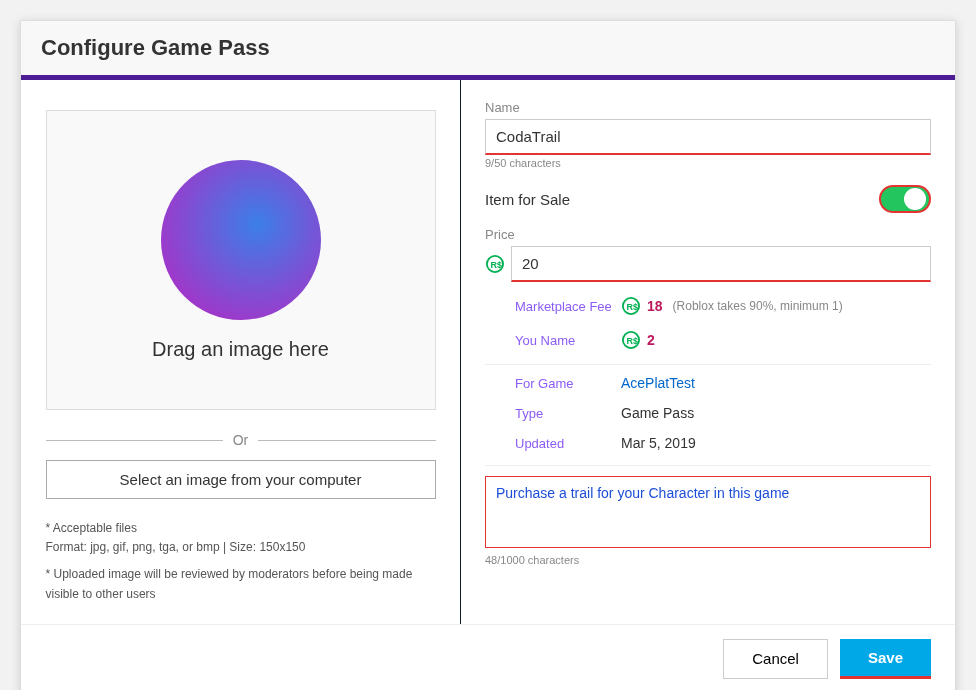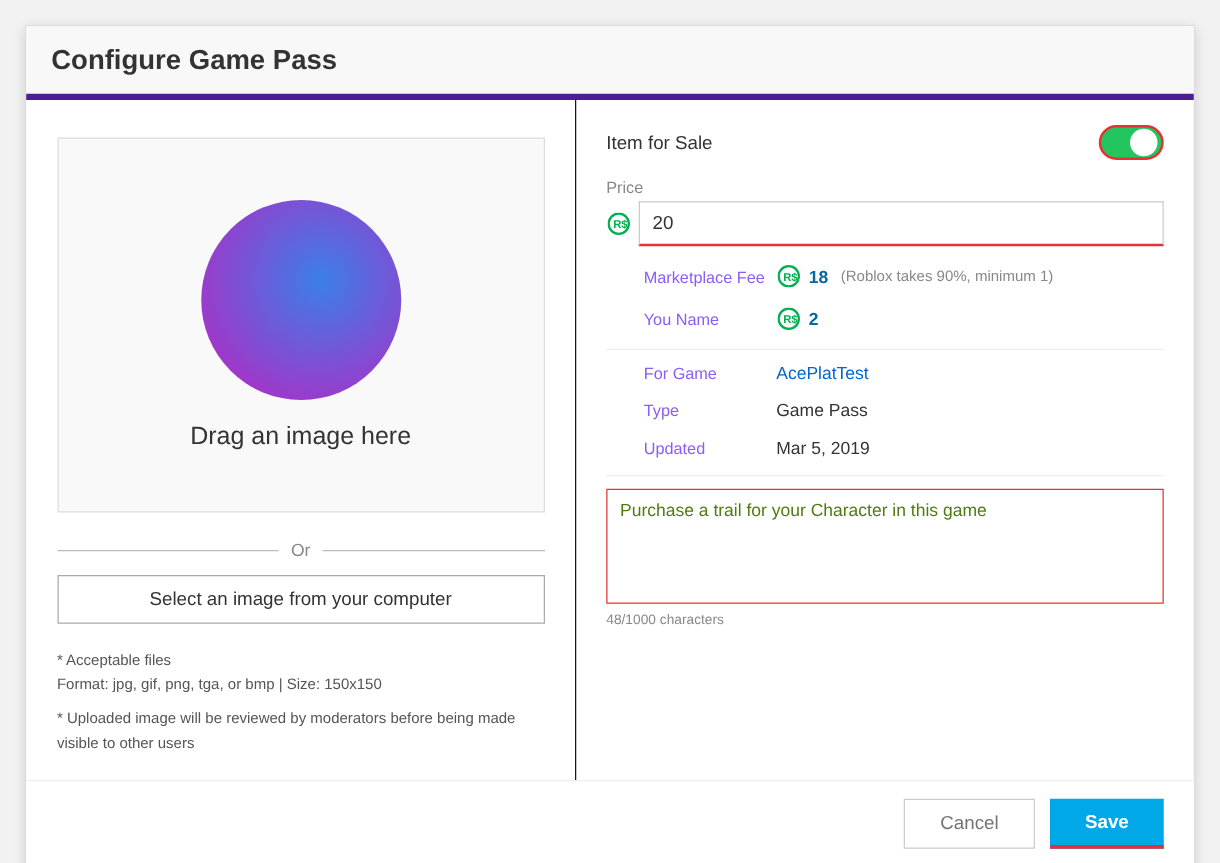--- a/index.html
+++ b/index.html
@@ -200,39 +200,39 @@
       font-size: 13px;
       color: #8b5cf6;
       min-width: 100px;
       margin-left: 30px;
     }
     .info-row .info-value {
       font-size: 14px;
       color: #333;
     }
     .info-row .info-value.green {
-      color: #0369a1;
+      color: #be185d;
       font-weight: bold;
     }
     .info-row .info-note {
       font-size: 12px;
       color: #888;
       margin-left: 4px;
     }
     .info-row .info-value.link {
       color: #0066cc;
       cursor: pointer;
     }
     .description-textarea {
       width: 100%;
-      height: 92px;
+      height: 72px;
       padding: 8px 10px;
       border: 1px solid #e53333;
       font-size: 14px;
-      color: #4d7c0f;
+      color: #1d4ed8;
       resize: none;
       outline: none;
       font-family: Arial, sans-serif;
     }
     .desc-char-count {
       font-size: 11px;
       color: #888;
       margin-top: 2px;
     }
     
@@ -242,21 +242,21 @@
       gap: 12px;
       padding: 14px 24px;
       border-top: 1px solid #eee;
       background: #fff;
     }
     .btn-cancel {
       padding: 10px 28px;
       background: #fff;
       border: 1px solid #ccc;
       font-size: 15px;
-      color: #737373;
+      color: #000000;
       cursor: pointer;
     }
     .btn-save {
       padding: 10px 28px;
       background: #00a8e8;
       border: none;
       font-size: 15px;
       color: #fff;
       cursor: pointer;
       font-weight: 600;
@@ -300,20 +300,25 @@
         <div class="asterisk-note">
           <span>* Acceptable files</span><br>
           <span>Format: jpg, gif, png, tga, or bmp | Size: 150x150</span>
         </div>
         <div>* Uploaded image will be reviewed by moderators before being made visible to other users</div>
       </div>
     </div>
 
     <div class="right-panel">
 
+      <div class="field-group">
+        <span class="field-label">Name</span>
+        <input class="text-input" type="text" value="CodaTrail" style="">
+        <div class="char-count">9/50 characters</div>
+      </div>
 
       <div class="field-row" style="margin-bottom:14px;">
         <span class="field-label" style="font-size:15px;color:#333;">Item for Sale</span>
         <div class="toggle-switch">
           <div class="toggle-track">
             <div class="toggle-thumb"></div>
           </div>
         </div>
       </div>
 

